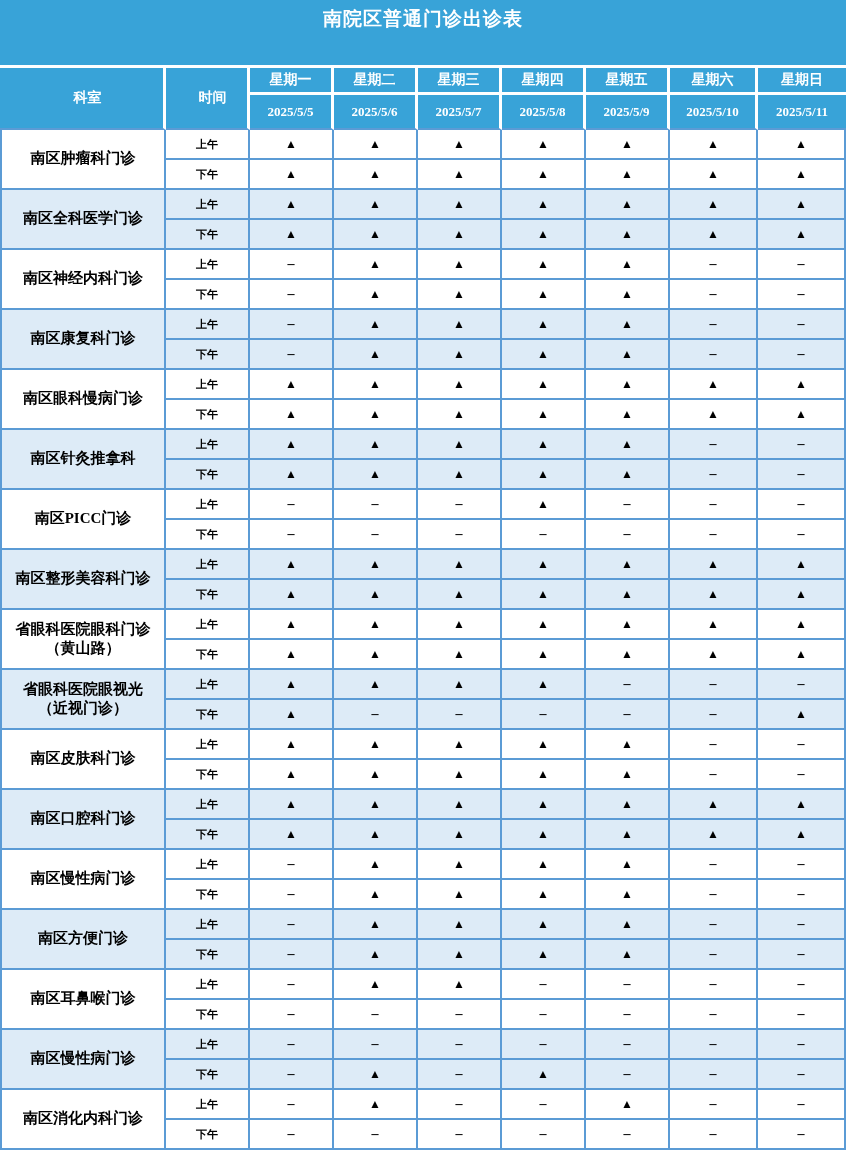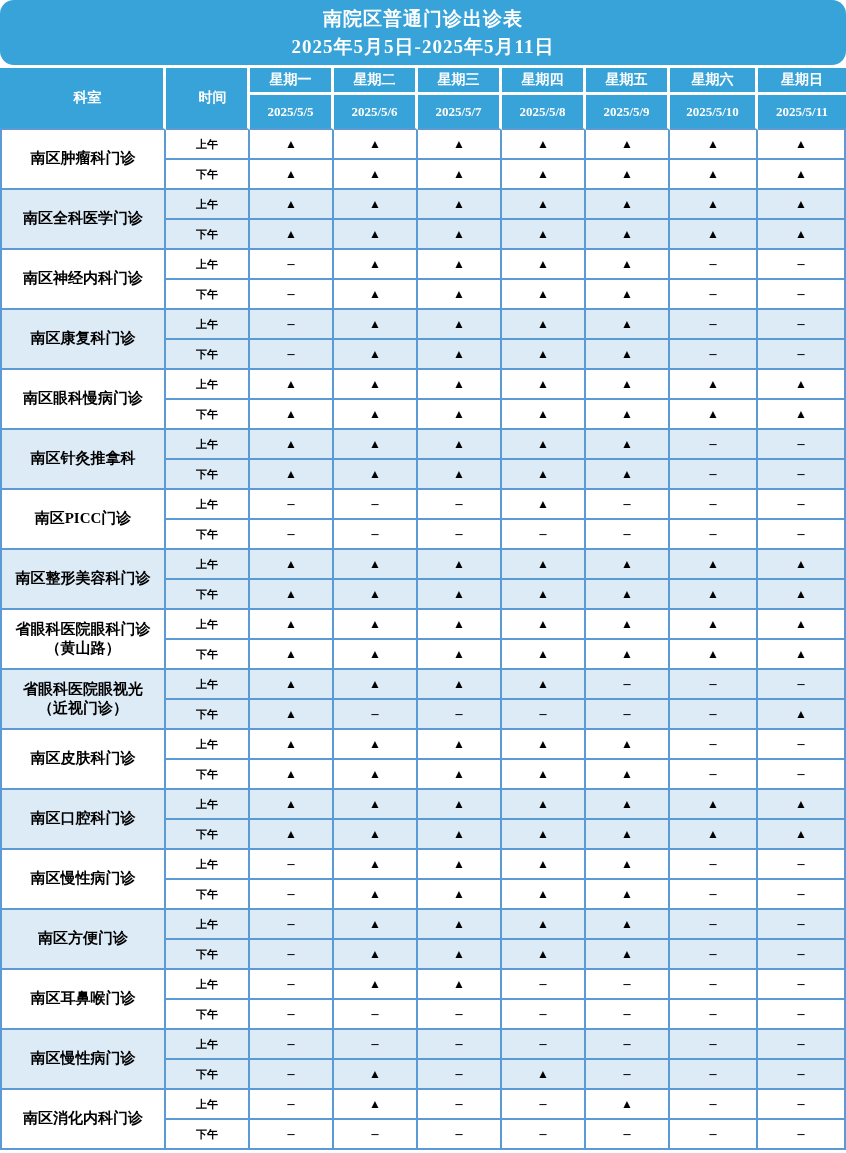--- a/index.html
+++ b/index.html
@@ -17,21 +17,20 @@
     color:var(--c-btext);
   }
   .wrap{width:846px;}
   .title-block{
     width:846px;height:65px;
     background:var(--c-header);
     color:var(--c-htext);
     text-align:center;
     padding-top:5px;
     margin-bottom:3px;
-    border-radius:14px;
   }
   .title-line{font-size:19px;line-height:28px;letter-spacing:1px;}
   table{
     width:846px;
     border-collapse:separate;
     border-spacing:0;
     table-layout:fixed;
   }
   th,td{text-align:center;vertical-align:middle;}
   thead th{
@@ -75,21 +74,20 @@
   td.time{font-size:11px;}
   td.sym{font-size:14px;}
   td.sym.tri{font-size:12px;}
 </style>
 </head>
 <body>
 
 <div class="wrap">
   <div class="title-block">
     <div class="title-line">南院区普通门诊出诊表</div>
-    <div class="title-line">2025年5月5日-2025年5月11日</div>
   </div>
   <table>
     <colgroup>
       <col style="width:166px">
         <col style="width:84px">
       <col style="width:84px">
         <col style="width:84px">
         <col style="width:84px">
       <col style="width:84px">
         <col style="width:84px">

